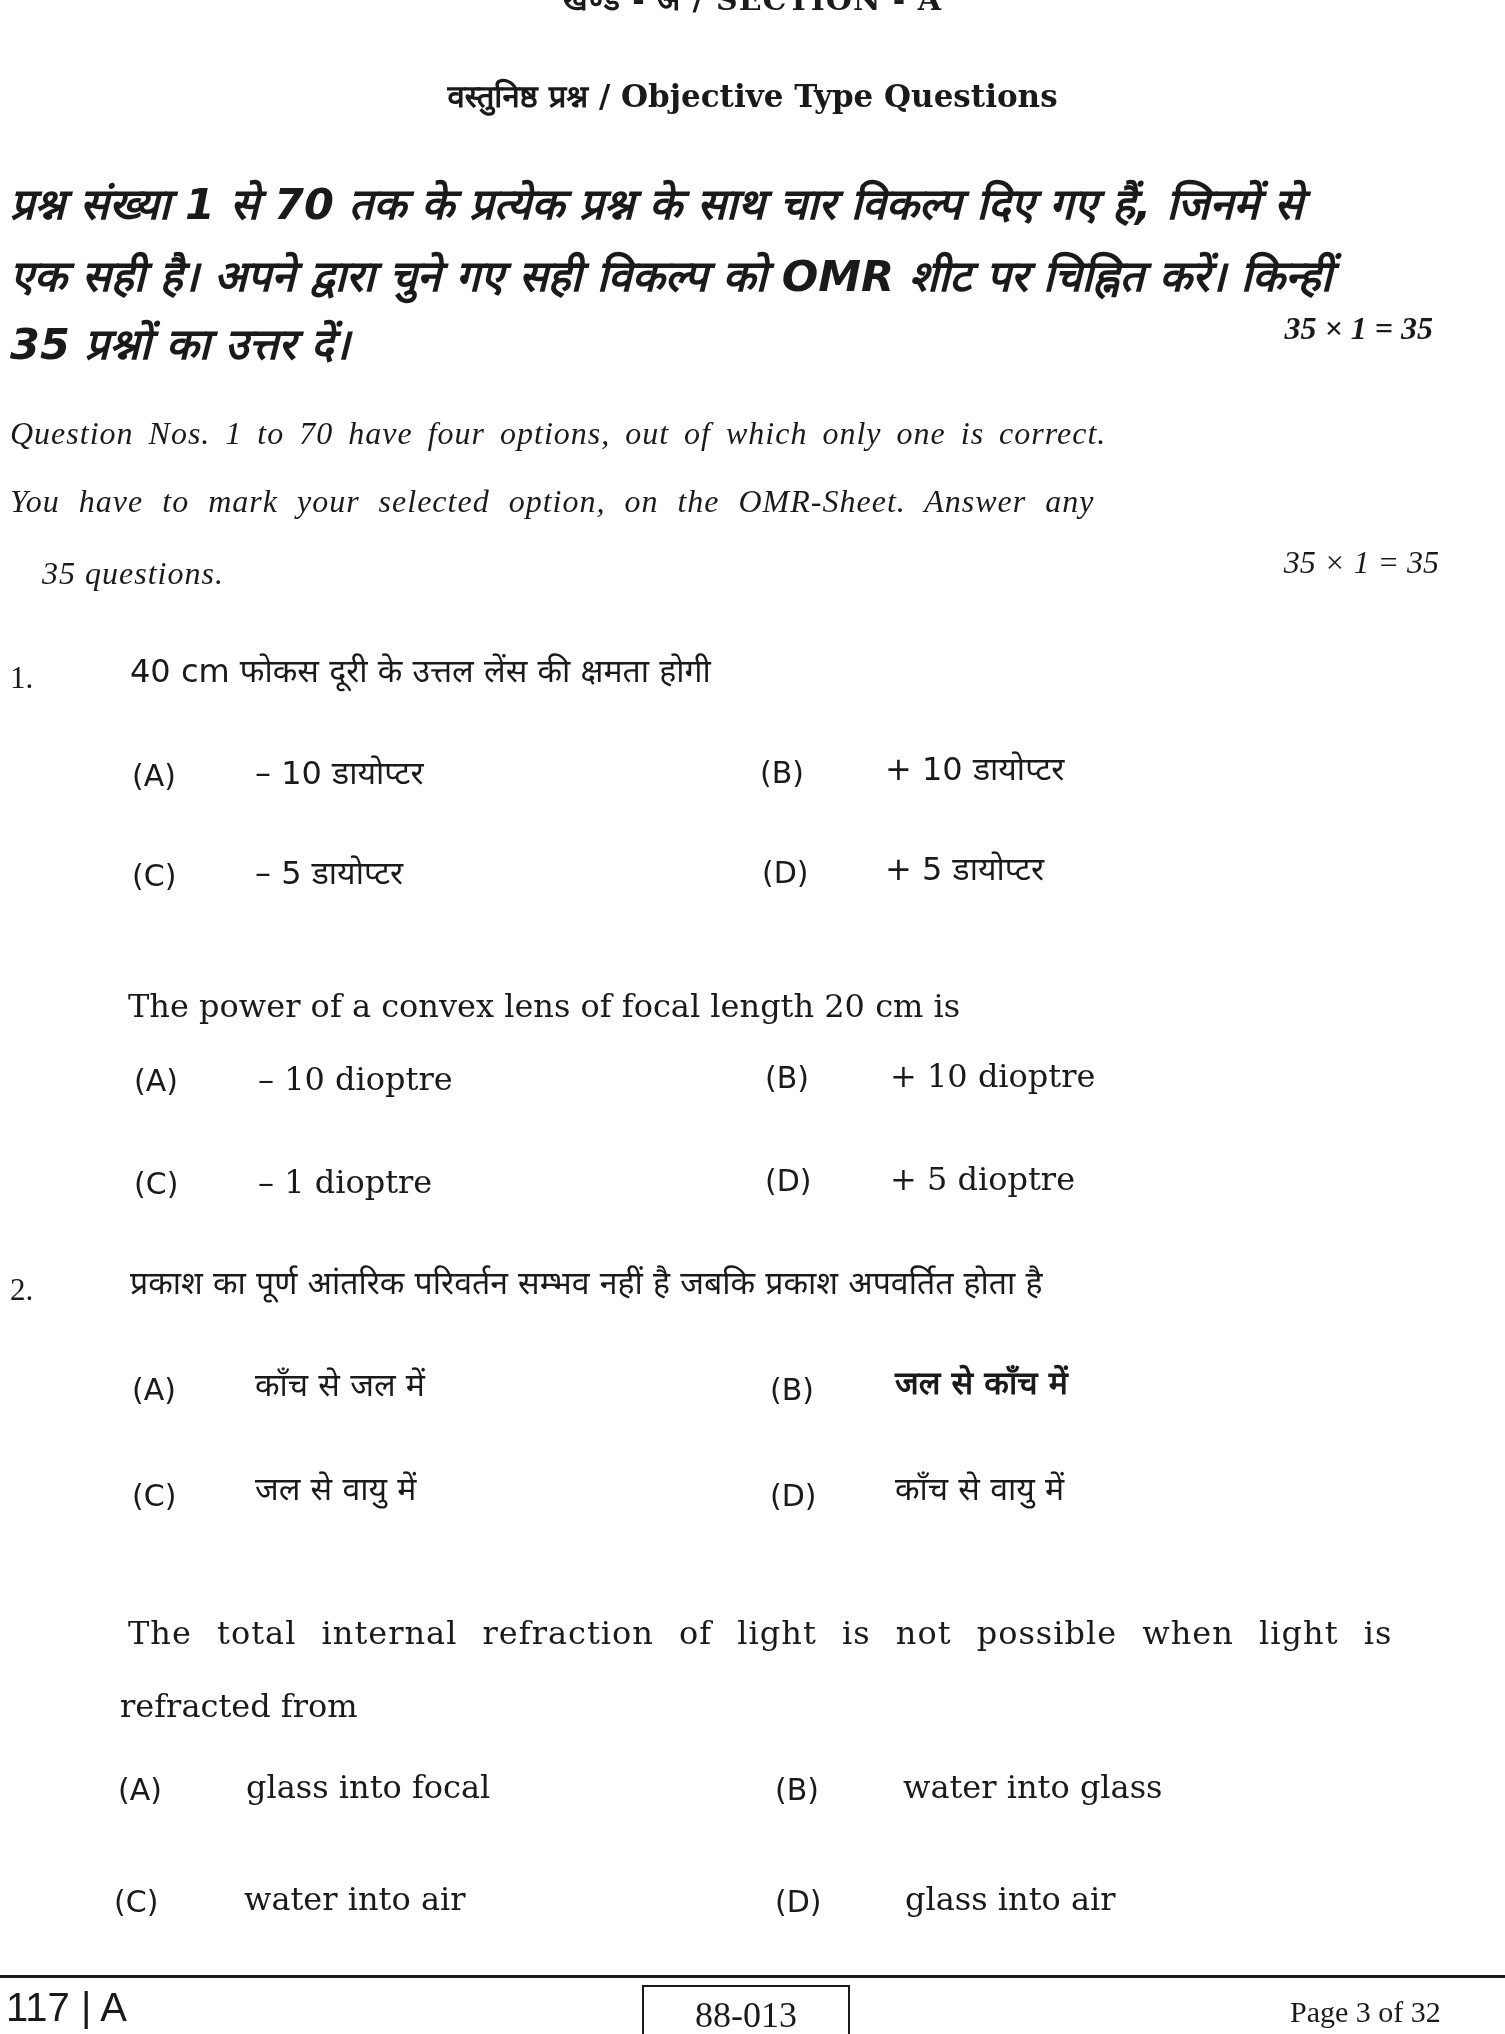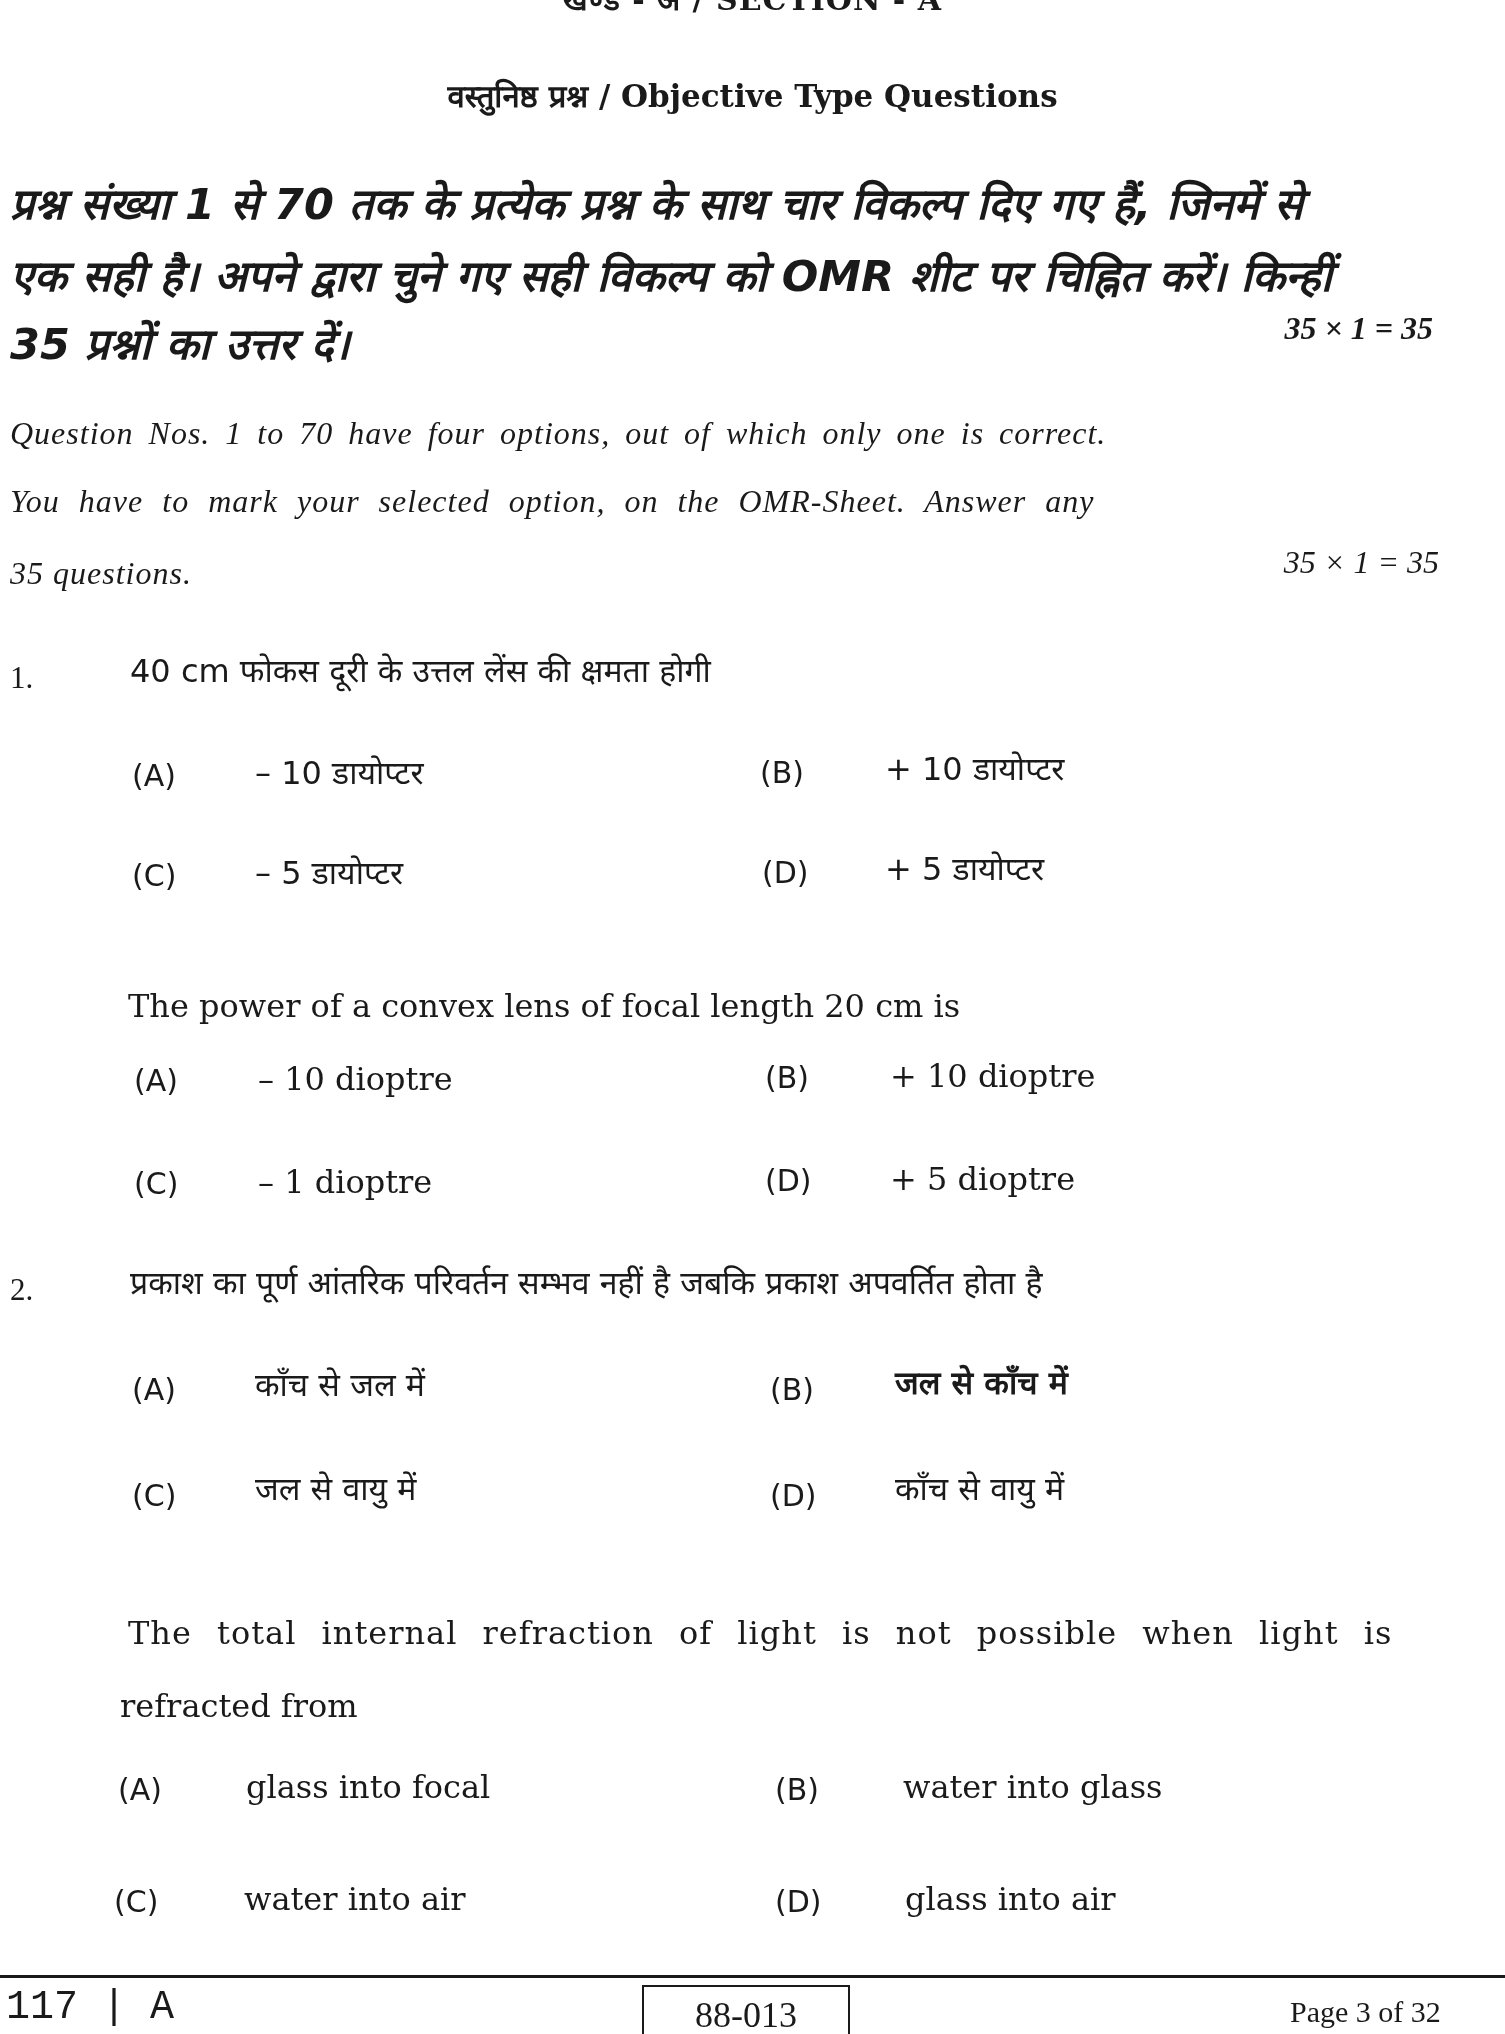--- a/index.html
+++ b/index.html
@@ -24,34 +24,34 @@
     .hi-instr.l1 { top: 173px; }
     .hi-instr.l2 { top: 245px; }
     .hi-instr.l3 { top: 313px; }
     .marks-hi { right: 72px; top: 310px; font-size: 32px; font-weight: bold; font-style: italic; font-family: "Liberation Serif", serif; }
     .en-instr {
       left: 10px; font-style: italic; font-size: 32px;
       font-family: "Liberation Serif", serif; letter-spacing: 1px;
     }
     .en-instr.l1 { top: 415px; word-spacing: 6px; }
     .en-instr.l2 { top: 483px; word-spacing: 10px; }
-    .en-instr.l3 { top: 555px; }
+    .en-instr.l3 { top: 555px; margin-left: 32px; }
     .marks-en { right: 66px; top: 544px; font-size: 32px; font-style: italic; font-family: "Liberation Serif", serif; }
 
     .qnum { left: 10px; font-size: 31px; font-family: "Liberation Serif", serif; }
     .qtext-hi { left: 130px; font-size: 32px; font-family: "DejaVu Sans", sans-serif; }
     .qtext-en { left: 128px; font-size: 32px; font-family: "DejaVu Serif", serif; margin-top: 32px; }
     .opt-label { font-size: 30px; font-family: "DejaVu Sans", sans-serif; }
     .opt-val-hi { font-size: 32px; font-family: "DejaVu Sans", sans-serif; }
     .opt-val-en { font-size: 32px; font-family: "DejaVu Serif", serif; }
 
     .footer-rule {
       left: 0; top: 1975px; width: 1505px; height: 3px; background: #1a1a1a;
     }
-    .footer-left { left: 6px; top: 1985px; font-size: 40px; font-family: Liberation Mono, monospace; }
+    .footer-left { left: 6px; top: 1985px; font-size: 40px; font-family: Liberation Sans, sans-serif; }
     .footer-code {
       left: 642px; top: 1985px; width: 208px; height: 60px;
       border: 2px solid #1a1a1a; border-bottom: none; box-sizing: border-box;
       text-align: center; font-size: 36px; line-height: 56px; font-family: "Liberation Serif", serif;
     }
     .footer-page { left: 1290px; top: 1995px; font-size: 30px; font-family: "Liberation Serif", serif; }
   </style>
 </head>
 <body>
 

